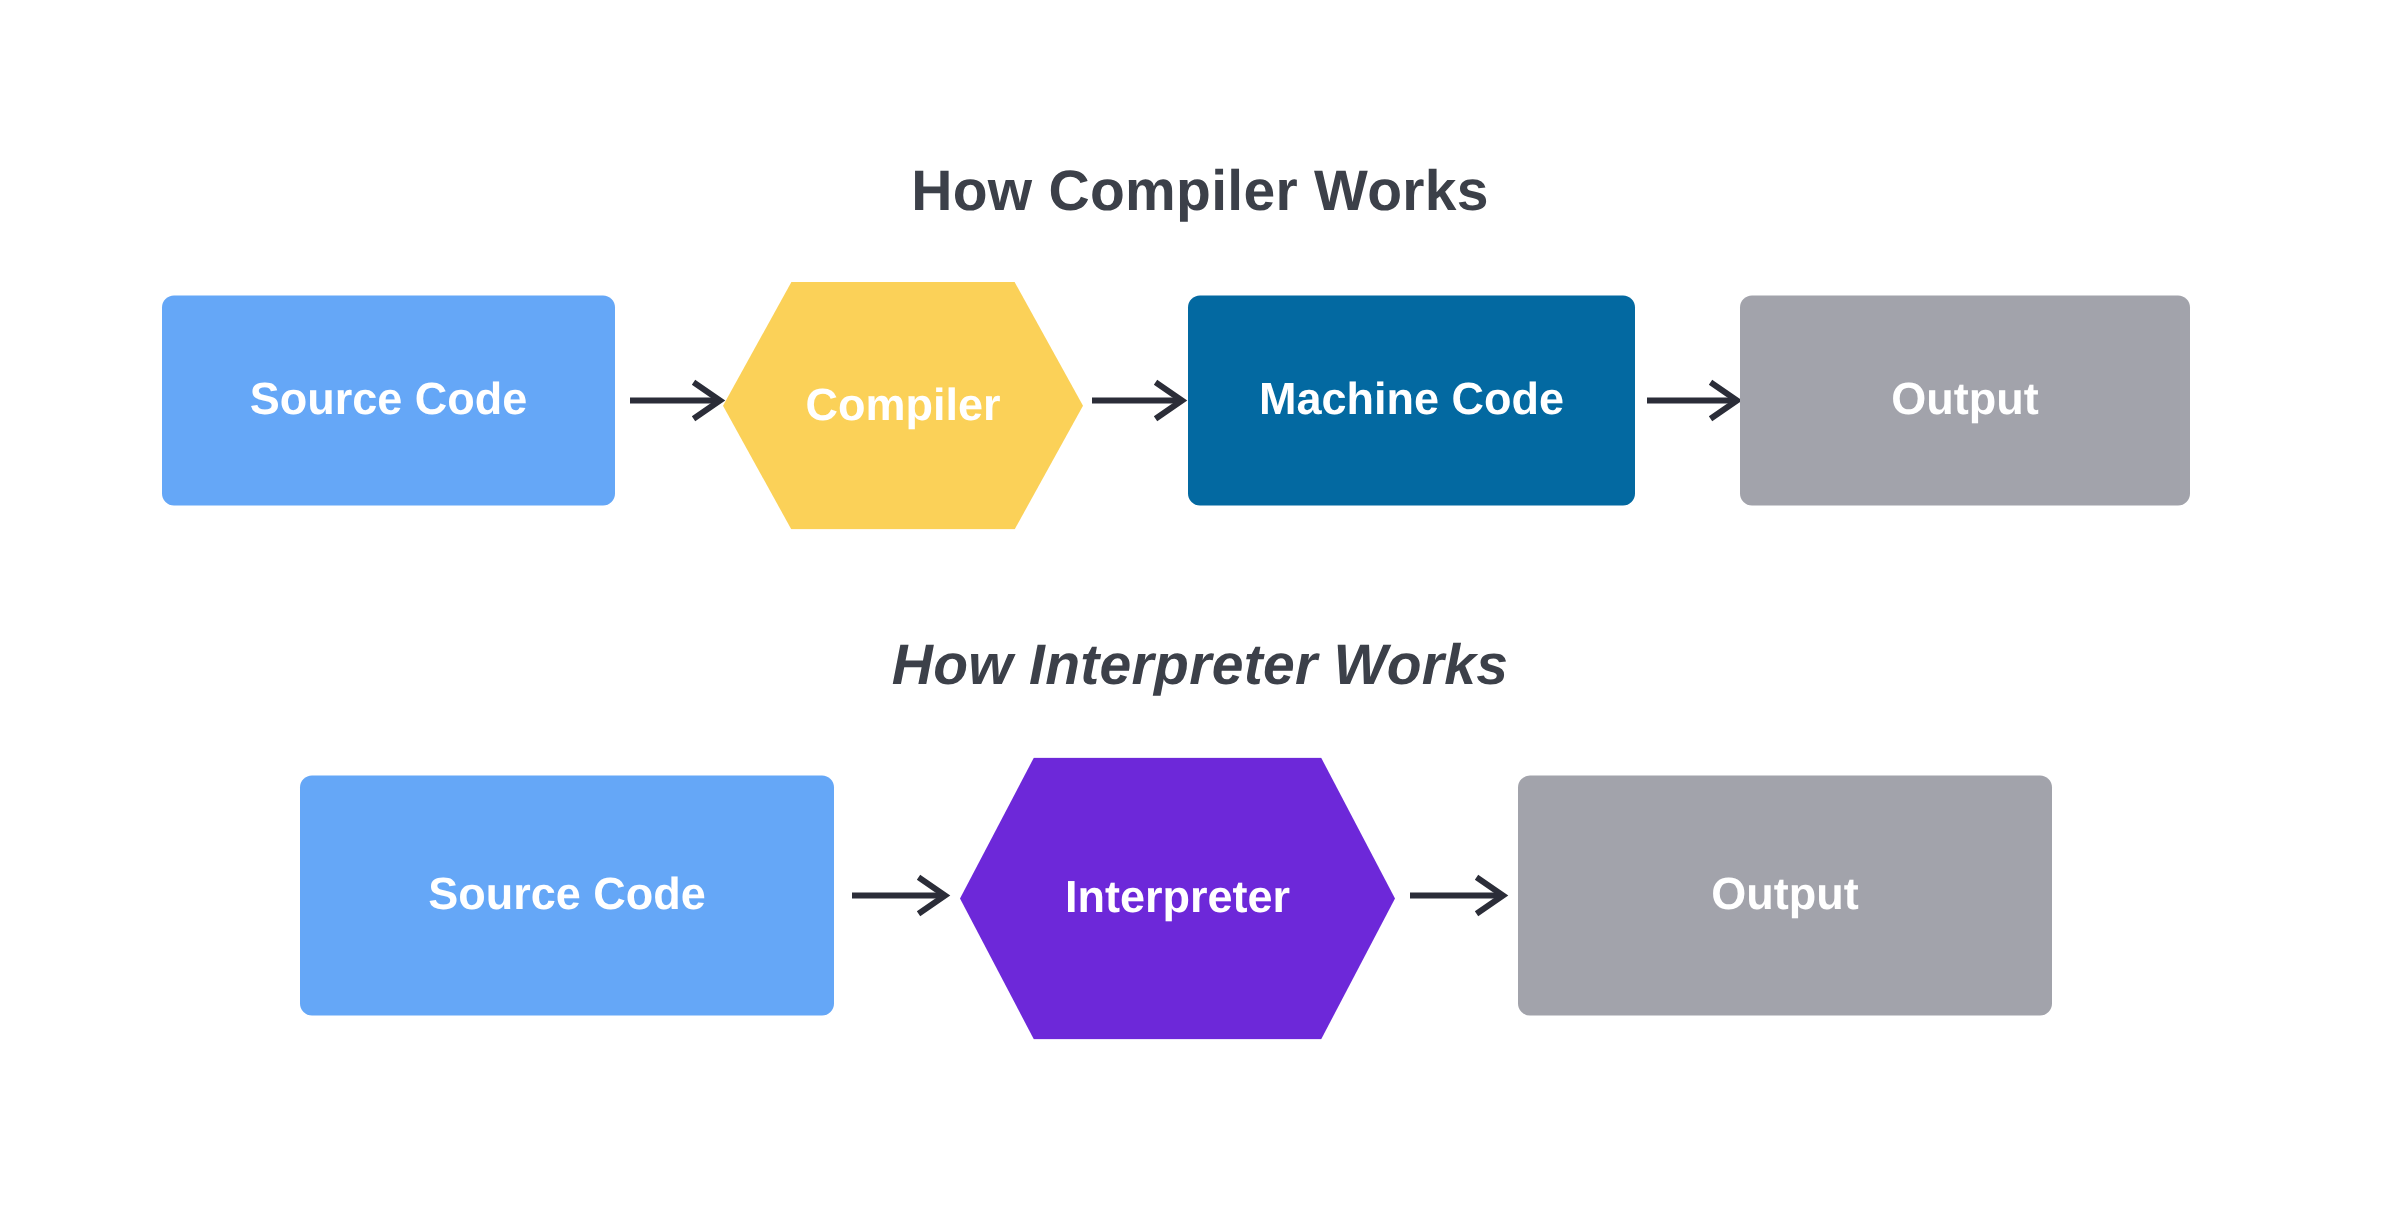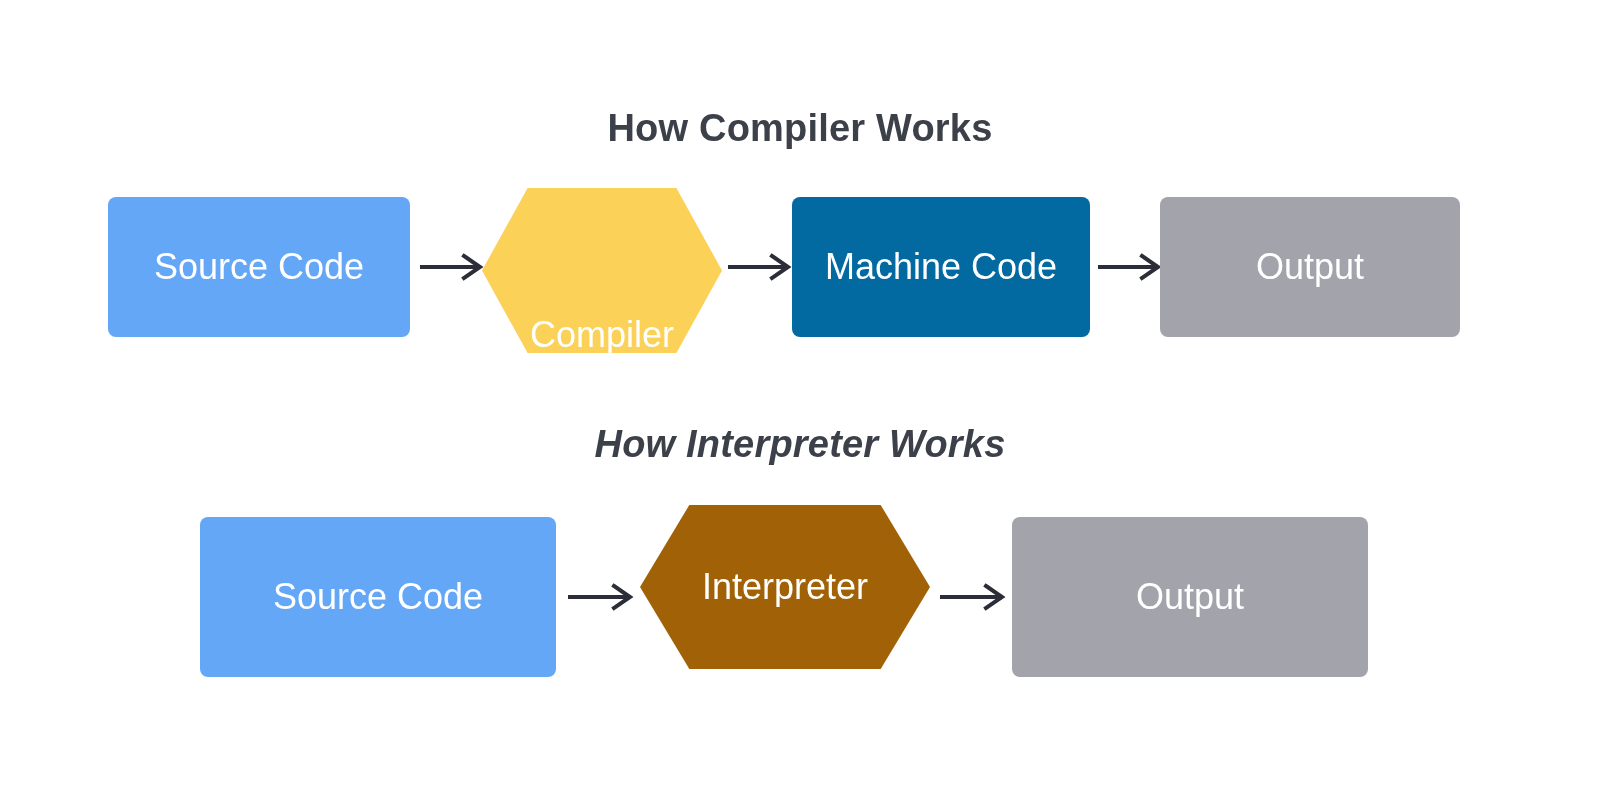--- a/index.html
+++ b/index.html
@@ -37,65 +37,64 @@
 
   .node {
     position: absolute;
     display: flex;
     align-items: center;
     justify-content: center;
     box-sizing: border-box;
   }
   .node .node-label {
     color: #ffffff;
-    font-weight: normal;
-    font-size: 36px;
+    font-weight: bold;
+    font-size: 30px;
     line-height: 1;
     white-space: nowrap;
     text-align: center;
   }
 
   .box {
     border-radius: 8px;
   }
 
   
   #node-source-code-1 {
     left: 108px; top: 197px;
     width: 302px; height: 140px;
     background: #65a7f7;
   }
   #node-compiler {
     left: 482px; top: 188px;
     width: 240px; height: 165px;
     background: #fbd158;
     clip-path: polygon(19% 0%, 81% 0%, 100% 50%, 81% 100%, 19% 100%, 0% 50%);
-    align-items: flex-end;
   }
   #node-machine-code {
     left: 792px; top: 197px;
     width: 298px; height: 140px;
     background: #0369a1;
   }
   #node-output-1 {
     left: 1160px; top: 197px;
     width: 300px; height: 140px;
     background: #a2a3ab;
   }
 
   
   #node-source-code-2 {
     left: 200px; top: 517px;
     width: 356px; height: 160px;
     background: #65a7f7;
   }
   #node-interpreter {
     left: 640px; top: 505px;
-    width: 290px; height: 164px;
-    background: #a16207;
+    width: 290px; height: 188px;
+    background: #6d28d9;
     clip-path: polygon(17% 0%, 83% 0%, 100% 50%, 83% 100%, 17% 100%, 0% 50%);
   }
   #node-output-2 {
     left: 1012px; top: 517px;
     width: 356px; height: 160px;
     background: #a2a3ab;
   }
 
   
   .arrow {

